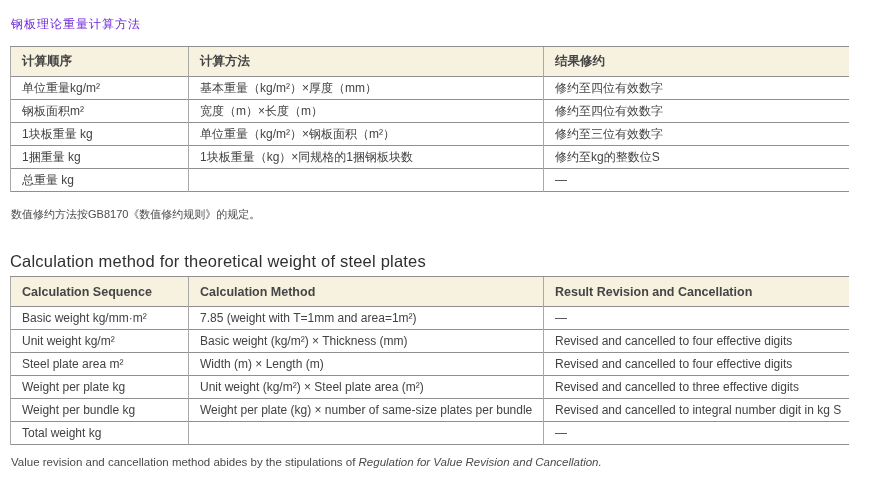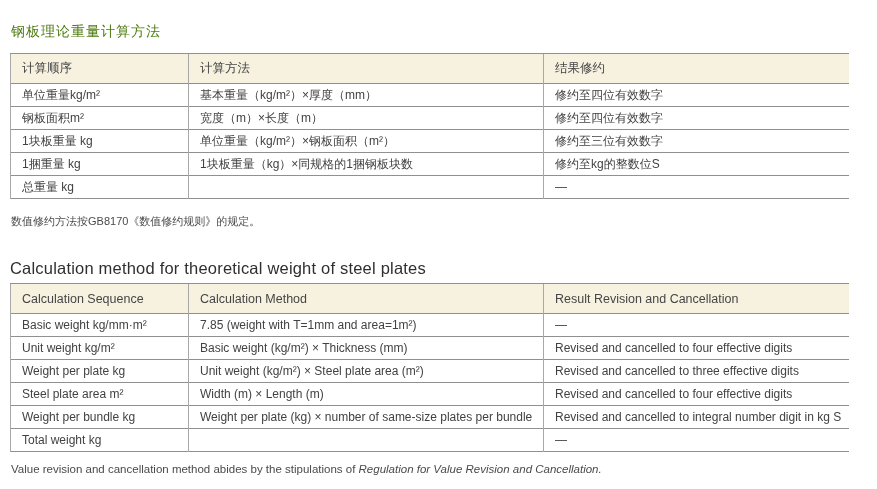--- a/index.html
+++ b/index.html
@@ -11,22 +11,22 @@
   *{box-sizing:border-box;margin:0;padding:0;}
   html,body{background:#ffffff;}
   body{
     width:877px;height:489px;overflow:hidden;
     font-family:"Liberation Sans","DejaVu Sans",sans-serif;
     color:var(--text);
   }
   .sheet{width:877px;height:489px;position:relative;background:#fff;}
 
   .cn-title{
-    padding:23px 0 0 11px;
-    font-size:14px;line-height:16px;color:#4d7c0f;
+    padding:16px 0 0 11px;
+    font-size:12px;line-height:16px;color:#6d28d9;
     letter-spacing:1px;
   }
   .en-title{
     margin:30px 0 0 10px;
     font-size:16.5px;line-height:20px;color:#2f2f2f;
     letter-spacing:0.2px;
   }
 
   table.data-table{
     border-collapse:collapse;table-layout:fixed;
@@ -34,21 +34,21 @@
     font-size:12px;
     border-bottom:1px solid var(--border-h);
   }
   .cn-table{margin-top:14px;}
   .en-table{margin-top:5px;}
   col.c1{width:178px;}
   col.c2{width:355px;}
   col.c3{width:305px;}
   .data-table th{
     background:var(--header-bg);
-    font-weight:normal;text-align:left;
+    font-weight:bold;text-align:left;
     height:30px;padding:0 8px 0 11px;
     border-top:1px solid var(--border-h);
     border-left:1px solid var(--border-v);
     font-size:12.5px;color:#454545;
   }
   .data-table td{
     height:23px;padding:0 8px 0 11px;
     border-top:1px solid var(--border-h);
     border-left:1px solid var(--border-v);
     white-space:nowrap;overflow:hidden;
@@ -133,28 +133,28 @@
         <td>Basic weight kg/mm·m²</td>
         <td>7.85 (weight with T=1mm and area=1m²)</td>
         <td>—</td>
       </tr>
       <tr>
         <td>Unit weight kg/m²</td>
         <td>Basic weight (kg/m²) × Thickness (mm)</td>
         <td>Revised and cancelled to four effective digits</td>
       </tr>
       <tr>
+        <td>Steel plate area m²</td>
+        <td>Width (m) × Length (m)</td>
+        <td>Revised and cancelled to four effective digits</td>
+      </tr>
+      <tr>
         <td>Weight per plate kg</td>
         <td>Unit weight (kg/m²) × Steel plate area (m²)</td>
         <td>Revised and cancelled to three effective digits</td>
-      </tr>
-      <tr>
-        <td>Steel plate area m²</td>
-        <td>Width (m) × Length (m)</td>
-        <td>Revised and cancelled to four effective digits</td>
       </tr>
       <tr>
         <td>Weight per bundle kg</td>
         <td>Weight per plate (kg) × number of same-size plates per bundle</td>
         <td>Revised and cancelled to integral number digit in kg S</td>
       </tr>
       <tr>
         <td>Total weight kg</td>
         <td></td>
         <td>—</td>

